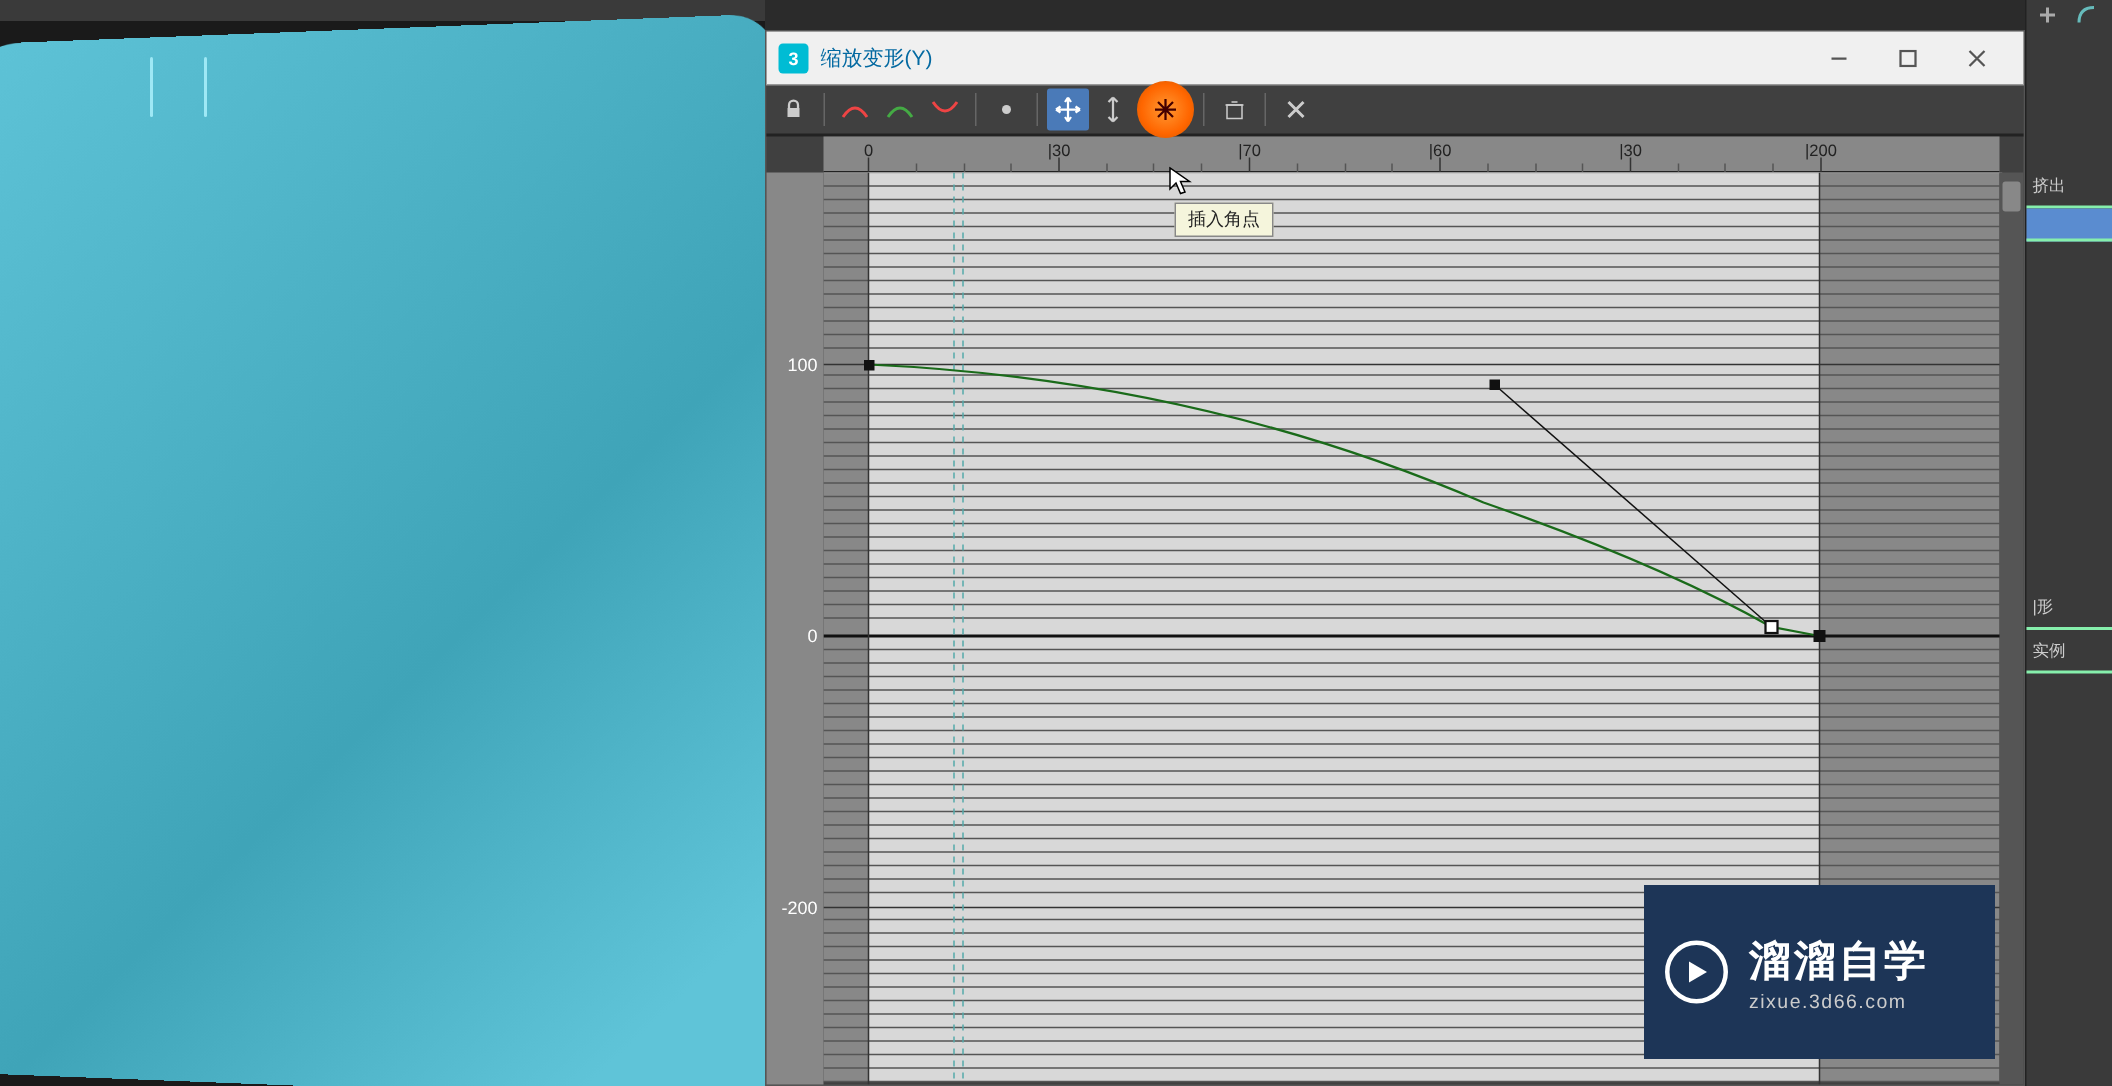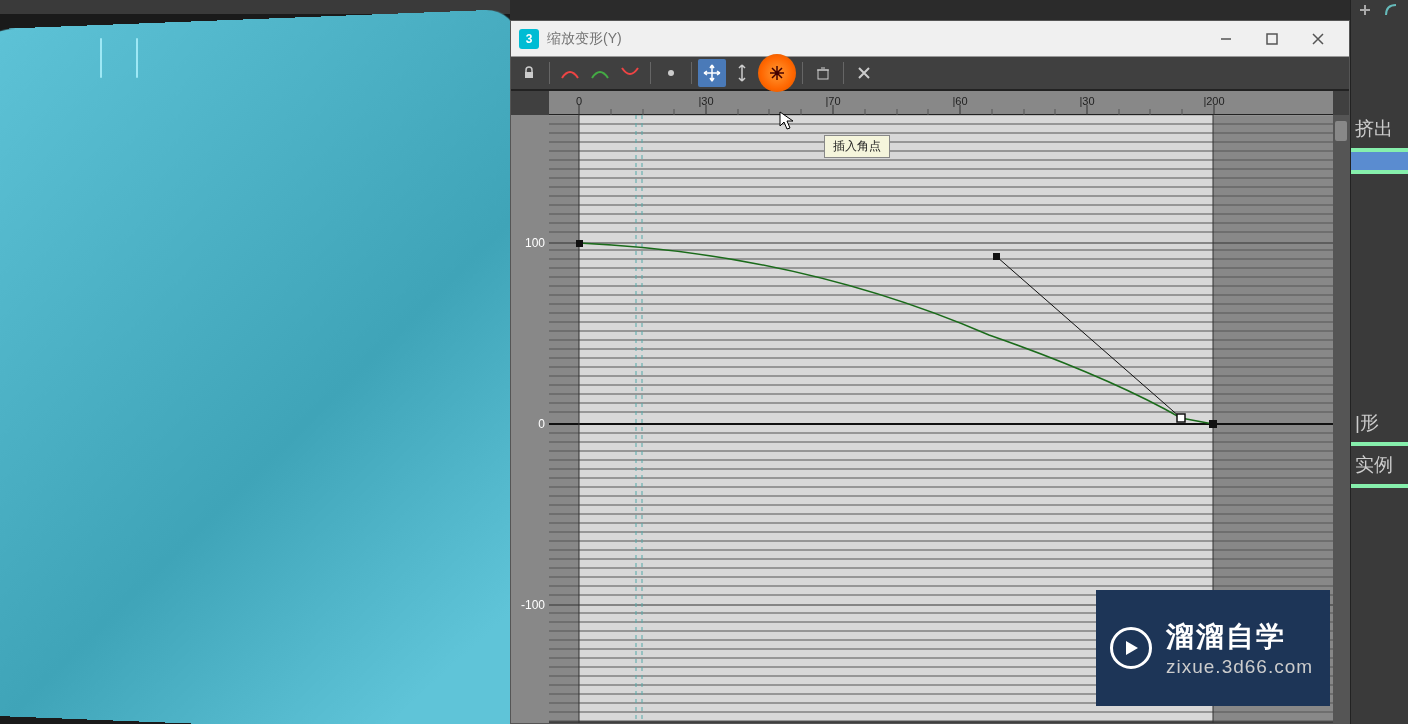--- a/index.html
+++ b/index.html
@@ -79,23 +79,23 @@
     }
     .side-icon {
       width: 20px;
       height: 16px;
       display: flex;
       align-items: center;
       justify-content: center;
     }
     .side-item {
       padding: 6px 4px;
-      font-size: 19px;
+      font-size: 11px;
       color: #ccc;
-      border-bottom: 4px solid #86efac;
+      border-bottom: 2px solid #86efac;
     }
     .side-item.highlight {
       background: #5a8cd0;
       color: #fff;
       height: 22px;
     }
 
     
     .dialog {
       position: absolute;
@@ -122,21 +122,21 @@
       display: flex;
       align-items: center;
       justify-content: center;
       color: #fff;
       font-size: 12px;
       font-weight: bold;
       margin-right: 8px;
     }
     .title-text {
       flex: 1;
-      color: #737373;
+      color: #0369a1;
       font-size: 14px;
     }
     .window-btns {
       display: flex;
       gap: 0;
     }
     .window-btn {
       width: 46px;
       height: 32px;
       display: flex;
@@ -261,21 +261,20 @@
       position: absolute;
       top: 44px;
       left: 272px;
       background: #f5f5dc;
       border: 1px solid #888;
       padding: 2px 8px;
       font-size: 12px;
       color: #222;
       z-index: 20;
       white-space: nowrap;
-      margin-left: 41px;
     }
 
     
     .cursor-arrow {
       position: absolute;
       top: 20px;
       left: 268px;
       z-index: 25;
       pointer-events: none;
     }
@@ -308,21 +307,21 @@
       flex-direction: column;
     }
     .watermark-title {
       color: #fff;
       font-size: 28px;
       font-weight: bold;
       letter-spacing: 2px;
     }
     .watermark-sub {
       color: #ccc;
-      font-size: 19px;
+      font-size: 13px;
       letter-spacing: 1px;
     }
 
     
     svg { display: block; }
   </style>
 </head>
 <body>
 
 <div class="viewport-left">
@@ -472,21 +471,21 @@
       <span class="ruler-tick" style="left:157px">|30</span>
       <span class="ruler-tick" style="left:284px">|70</span>
       <span class="ruler-tick" style="left:411px">|60</span>
       <span class="ruler-tick" style="left:538px">|30</span>
       <span class="ruler-tick" style="left:665px">|200</span>
     </div>
 
     <div class="y-axis">
       <span class="y-label" style="top:128px">100</span>
       <span class="y-label" style="top:309px">0</span>
-      <span class="y-label" style="top:490px">-100</span>
+      <span class="y-label" style="top:490px">-200</span>
     </div>
 
     <div class="graph-area">
       <div class="graph-inner"></div>
       <svg width="786" height="608" style="position:absolute;top:0;left:0">
 
         <g stroke="#999" stroke-width="1">
           <line x1="0" y1="0" x2="786" y2="0"></line>
         </g>
         <g stroke="#666" stroke-width="1">

